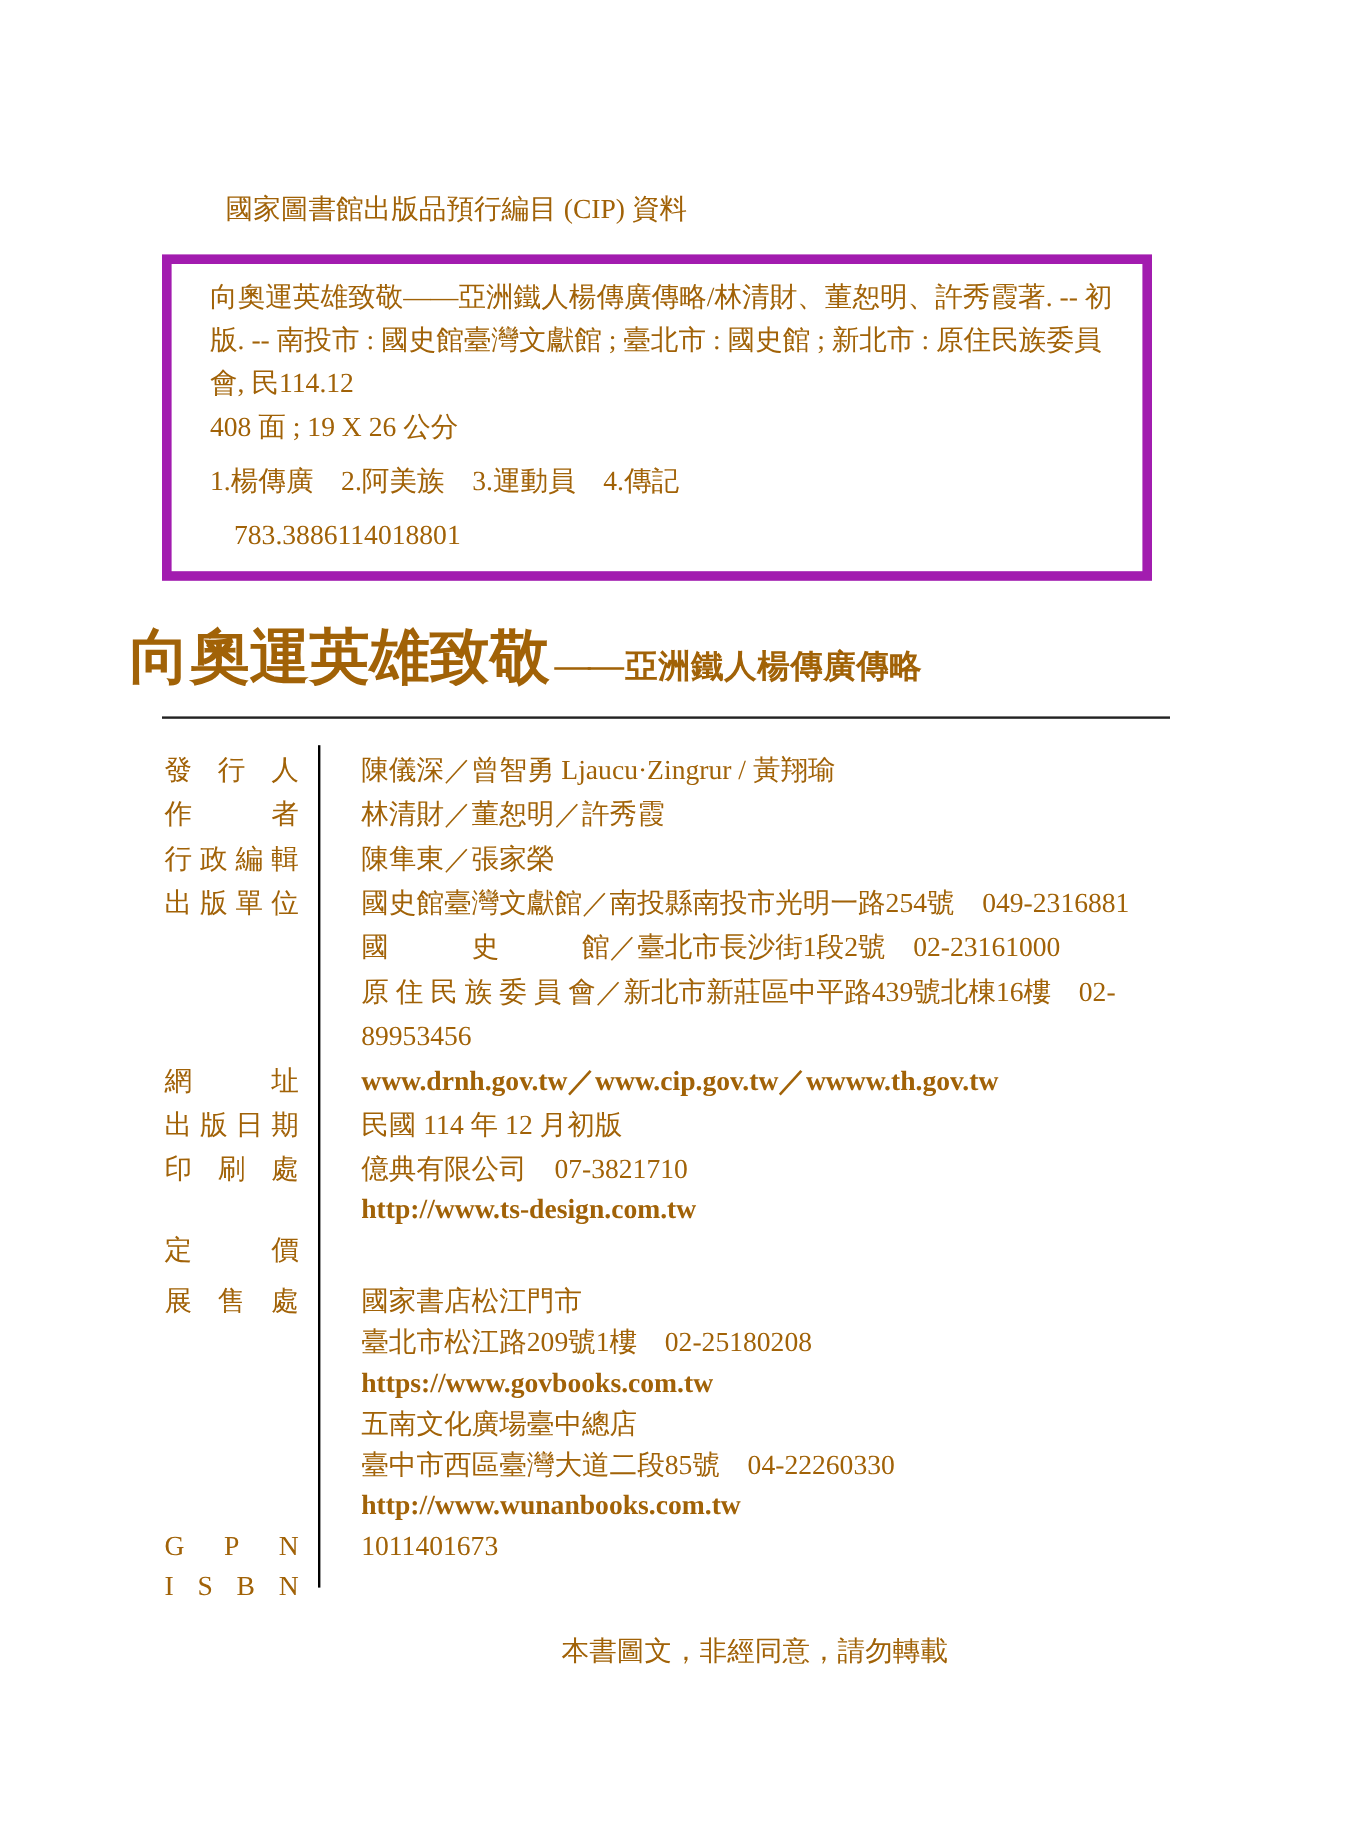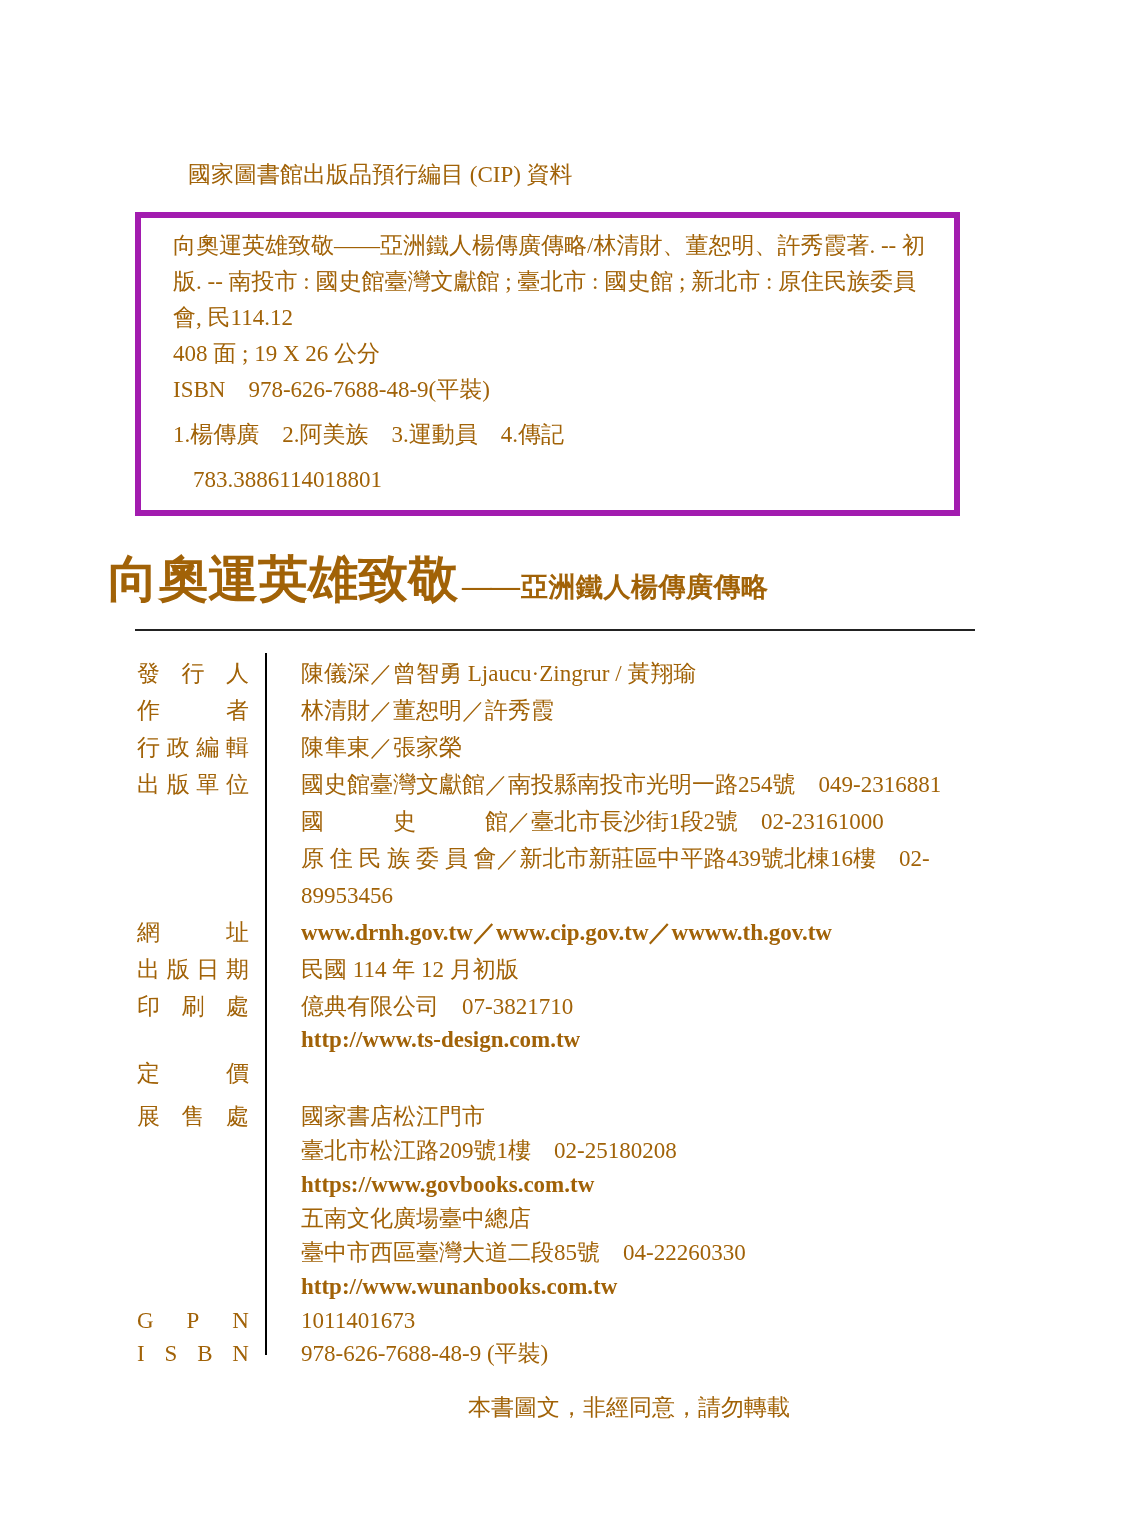--- a/index.html
+++ b/index.html
@@ -13,21 +13,21 @@
   }
   .cip-header{
     margin:160px 0 0 188px;
     font-size:23px;
     line-height:30px;
     white-space:pre-wrap;
   }
   .cip-box{
     margin:22px 0 0 135px;
     width:825px;
-    border:6px solid #a21caf;
+    border:8px solid #a21caf;
     padding:10px 26px 12px 32px;
     font-size:23px;
     box-sizing:border-box;
   }
   .cip-line{line-height:36px;white-space:pre;}
   .cip-line.gap{margin-top:9px;}
   .cip-bottom{
     display:flex;
     margin-top:9px;line-height:36px;padding-right:6px;margin-left:20px;
   }
@@ -84,21 +84,20 @@
 
 <div class="page">
 
   <div class="cip-header">國家圖書館出版品預行編目 (CIP) 資料</div>
 
   <div class="cip-box">
     <div class="cip-line">向奧運英雄致敬——亞洲鐵人楊傳廣傳略/林清財、董恕明、許秀霞著. -- 初</div>
     <div class="cip-line">版. -- 南投市 : 國史館臺灣文獻館 ; 臺北市 : 國史館 ; 新北市 : 原住民族委員</div>
     <div class="cip-line">會, 民114.12</div>
     <div class="cip-line">408 面 ; 19 X 26 公分</div>
-    <div class="cip-line">ISBN    978-626-7688-48-9(平裝)</div>
     <div class="cip-line gap">1.楊傳廣    2.阿美族    3.運動員    4.傳記</div>
     <div class="cip-bottom">
       <span>783.3886</span>
       <span>114018801</span>
     </div>
   </div>
 
   <div class="book-title">
     <span class="title-main">向奧運英雄致敬</span>
     <span class="title-dash">——</span>
@@ -224,22 +223,19 @@
       </div>
     </div>
 
     <div class="crow">
       <div class="clabel jlabel lh33">
           <span>I</span>
           <span>S</span>
           <span>B</span>
           <span>N</span>
         </div>
-      <div class="cvals">
-        <div class="cline lh33">978-626-7688-48-9 (平裝)</div>
-      </div>
     </div>
 
   </div>
 
   <div class="copyright">本書圖文，非經同意，請勿轉載</div>
 
 </div>
 
 </body></html>

